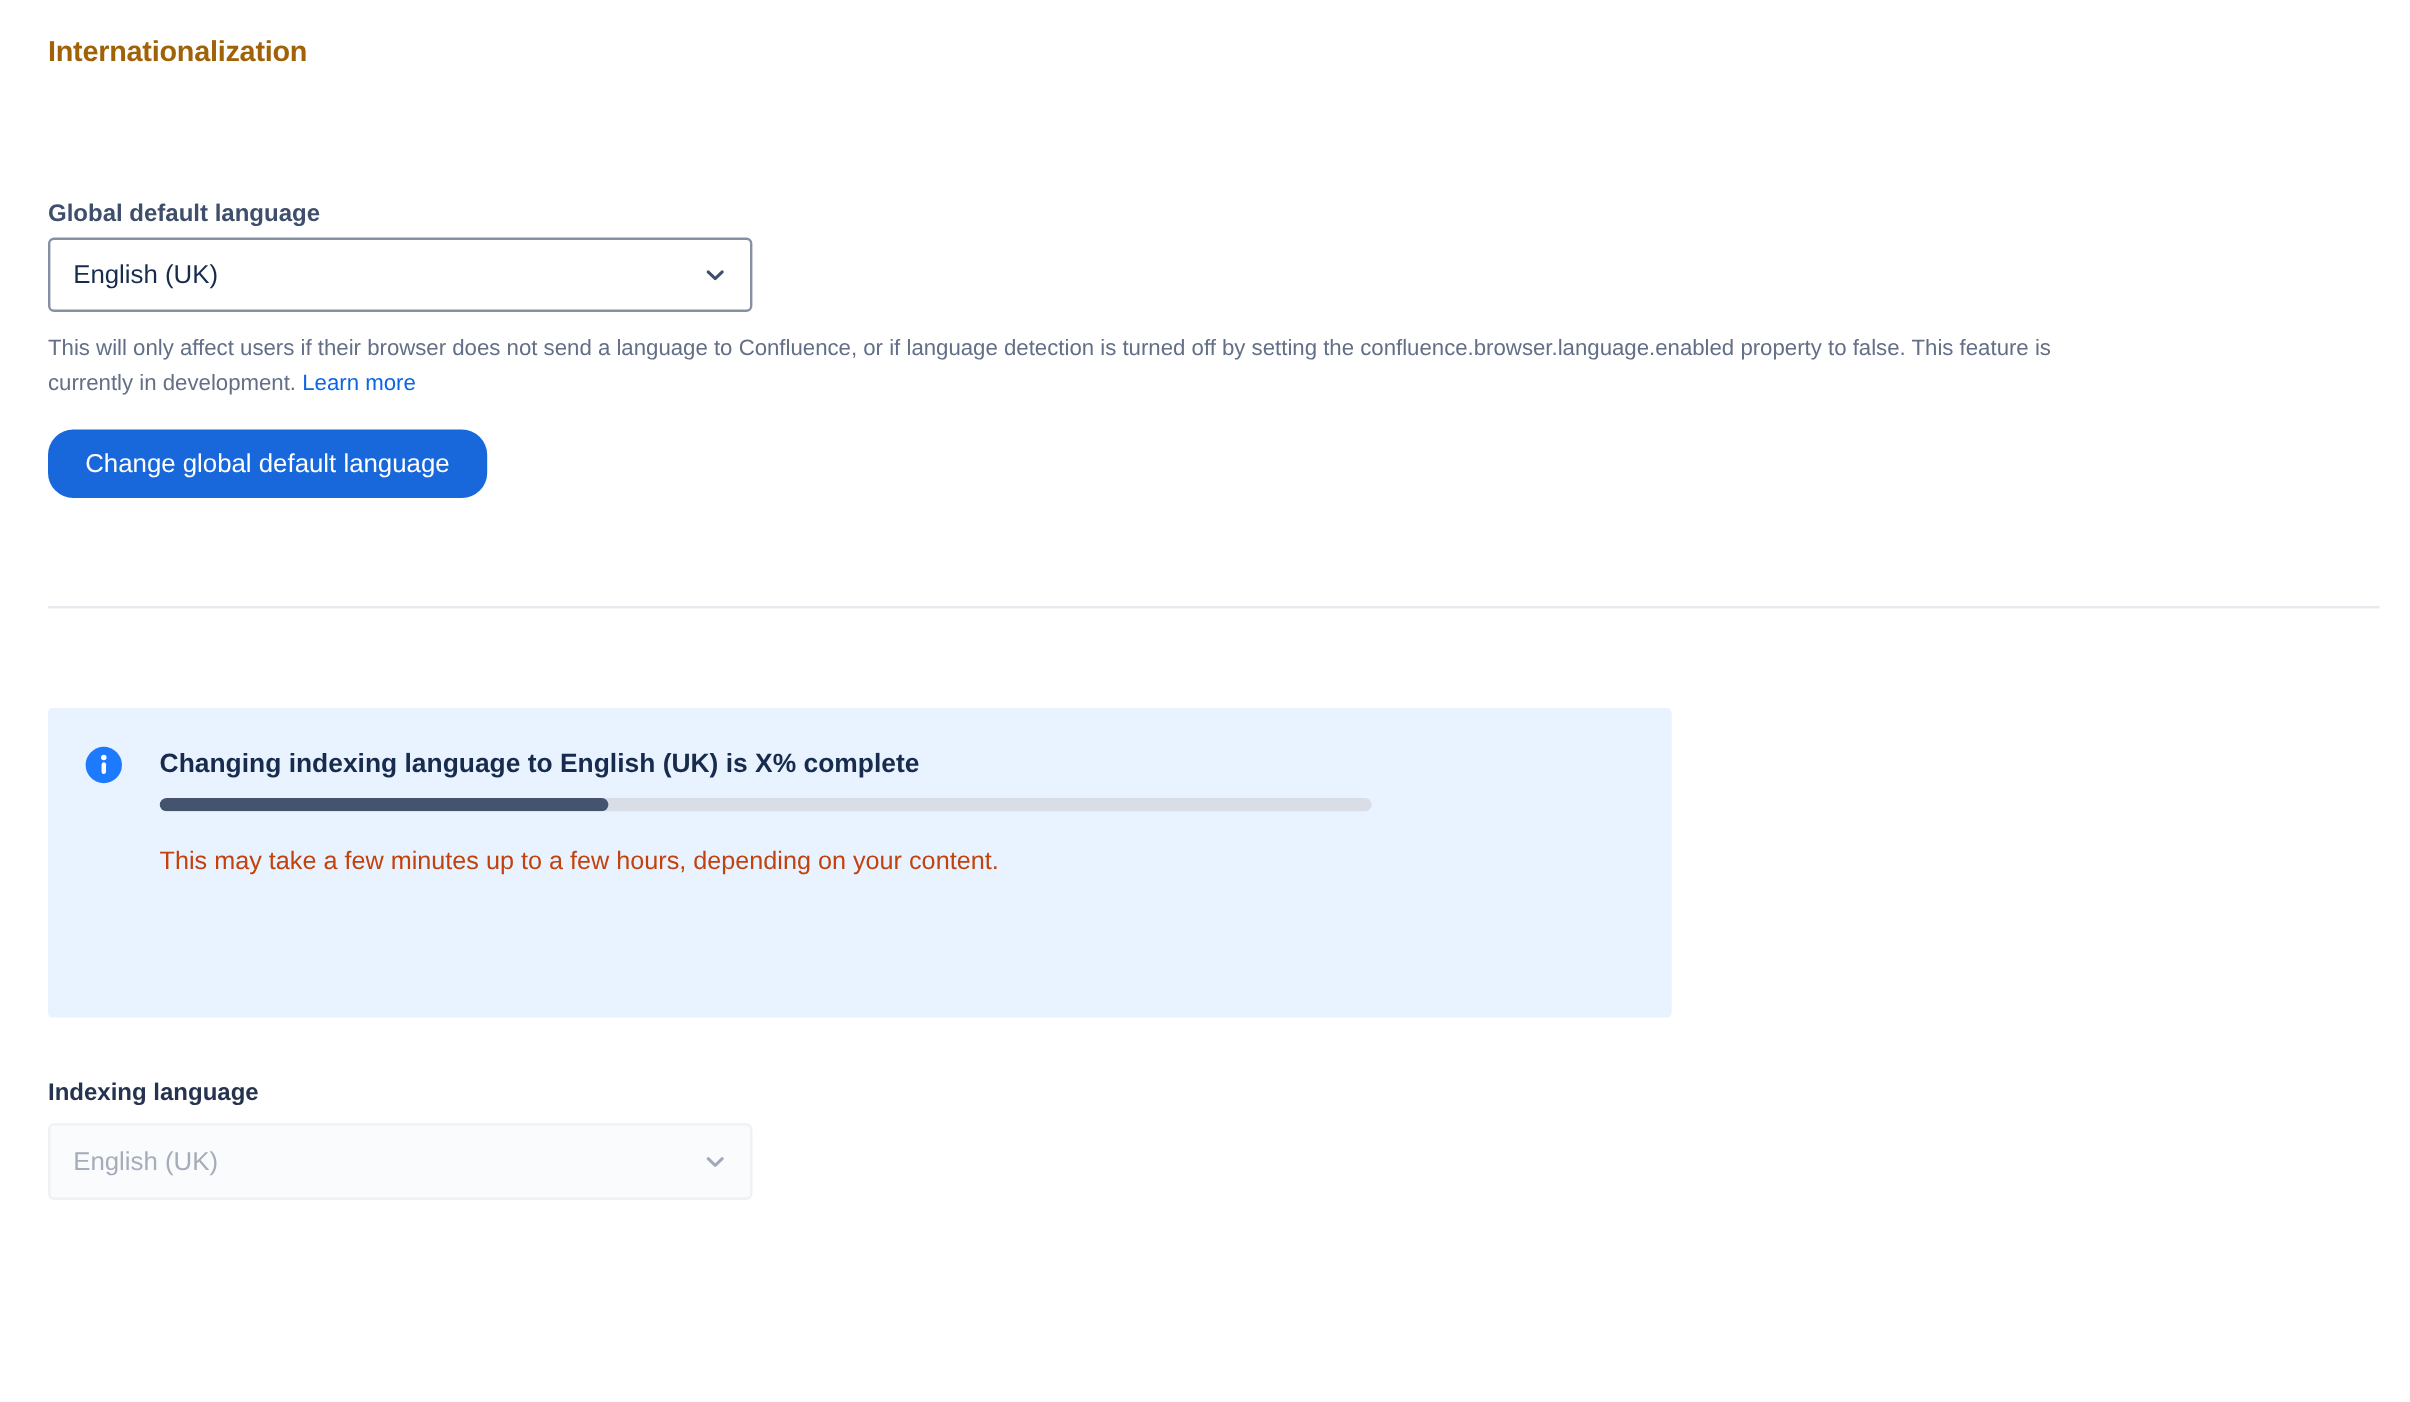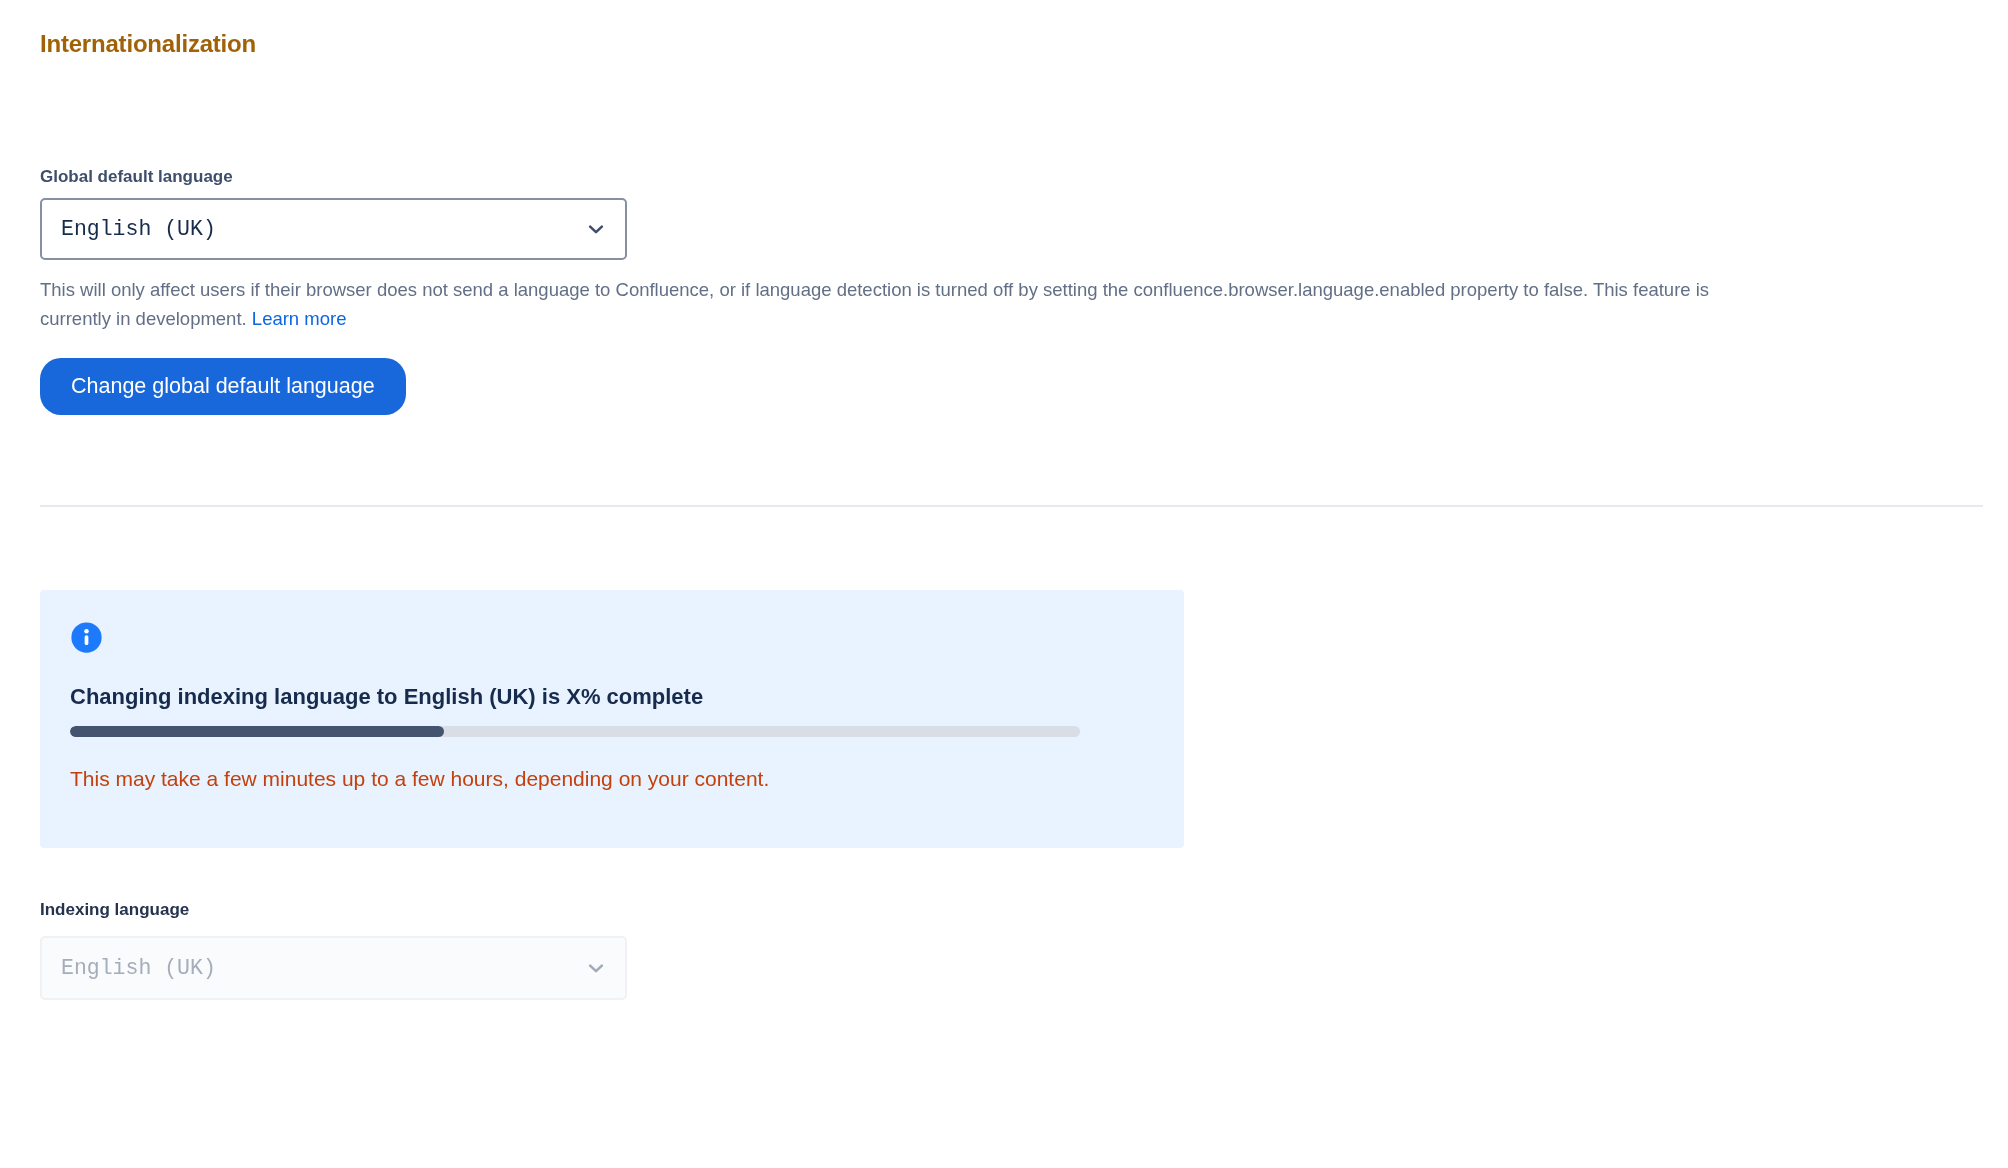--- a/index.html
+++ b/index.html
@@ -17,35 +17,34 @@
     position: absolute; left: 40px; top: 30px;
     font-size: 24px; font-weight: 700; letter-spacing: -0.2px;
     color: #a16207;
   }
   .intro {
     position: absolute; left: 40px; top: 119px;
     font-size: 20px; color: #33415C;
   }
   .field-label {
     position: absolute; left: 40px;
-    font-size: 17px; font-weight: 700; color: #3E4E6B;
+    font-size: 20px; font-weight: 700; color: #3E4E6B;
   }
   .label1 { top: 167px; }
   .label2 { top: 900px; color: #25334E; }
 
   .select {
     position: absolute; left: 40px;
     width: 587px; height: 62px;
     border-radius: 5px;
     display: flex; align-items: center;
     padding: 0 18px 0 19px;
     font-size: 21.5px;
     background: #ffffff;
     cursor: pointer;
-    font-family: Liberation Mono, monospace;
   }
   .select-value { flex: 1; }
   .select-chevron { display: flex; align-items: center; }
   .select-enabled {
     top: 198px;
     border: 2px solid #8590A2;
     color: #172B4D;
   }
   .select-enabled .select-chevron { color: #3F4F6B; }
   .select-disabled {
@@ -90,27 +89,26 @@
   }
 
   .divider {
     position: absolute; left: 40px; top: 505px;
     width: 1943px; height: 2px;
     border: none; background: #E6E9EE;
   }
 
   .notice {
     position: absolute; left: 40px; top: 590px;
-    width: 1144px; height: 258px;
+    width: 1353px; height: 258px;
     background: #E9F2FF;
     border-radius: 4px;
     display: flex;
     padding: 33px 30px 0 30px;
     gap: 30px;
-    flex-direction: column;
   }
   .notice-icon { flex: 0 0 33px; height: 33px; margin-top: -2px; }
   .notice-content { flex: 1; }
   .notice-title {
     font-size: 22px; font-weight: 700; color: #172B4D;
     line-height: 26px;
   }
   .progress-track {
     margin-top: 16px;
     width: 1010px; height: 11px;

